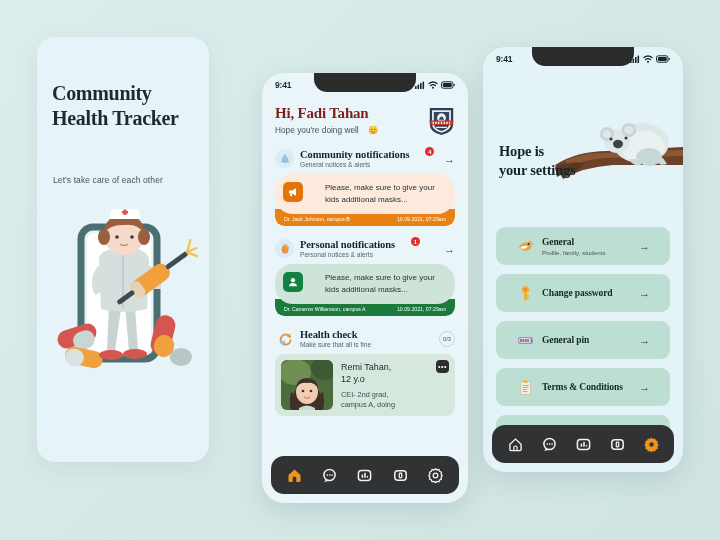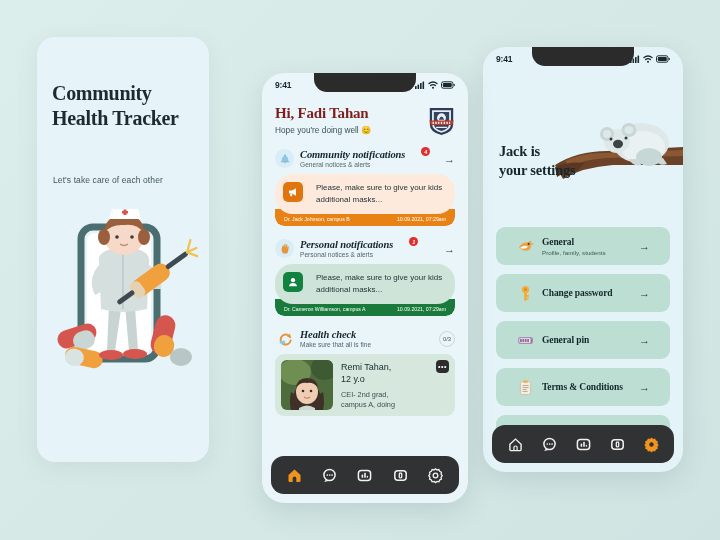--- a/index.html
+++ b/index.html
@@ -62,52 +62,52 @@
   .clock { font-size: 8.5px; font-weight: bold; color: #15272b; letter-spacing: -0.2px; }
   .status-icons { display: flex; align-items: center; gap: 3px; }
 
   
   #home-body { position: absolute; top: 24px; left: 0; width: 100%; padding: 0 13px; }
   #greeting-row { display: flex; justify-content: space-between; align-items: flex-start; margin-top: 8px; }
   #greet-name {
     font-family: "Liberation Serif", serif; font-weight: bold;
     font-size: 15px; color: #7f1d1d; letter-spacing: -0.2px;
   }
-  #greet-sub { font-size: 8.3px; color: #3d5156; margin-top: 3px; display:flex; align-items:center; gap:3px;}
+  #greet-sub { font-size: 8.3px; color: #3d5156; margin-top: 3px; display:flex; align-items:center; gap:10px;}
   #crest { width: 27px; height: 30px; flex: none; margin-top: 1px; }
 
   .section-head { display: flex; align-items: center; margin-top: 13px; }
   .sec-icon {
     width: 19px; height: 19px; border-radius: 50%;
     display: flex; align-items: center; justify-content: center;
     flex: none; margin-right: 6px;
   }
   .sec-texts { flex: 1; min-width: 0; }
-  .sec-title-row { display: flex; align-items: center; gap: 16px; font-style: italic; }
+  .sec-title-row { display: flex; align-items: center; gap: 16px; }
   .sec-title {
     font-family: "Liberation Serif", serif; font-weight: bold;
     font-size: 10.5px; color: #14262a; letter-spacing: -0.1px; white-space: nowrap;
   }
   .badge {
     background: #e22d2d; color: #fff; font-size: 5.6px; font-weight: bold;
     width: 9px; height: 9px; border-radius: 50%;
     display: flex; align-items: center; justify-content: center;
     margin-top: -6px;
   }
   .sec-sub { font-size: 6.6px; color: #53686d; margin-top: 1px; }
   .sec-arrow { font-size: 11px; color: #22383c; flex: none; margin-left: 4px; }
   .sec-count {
     width: 16px; height: 16px; border-radius: 50%;
     border: 1px solid #c9d8d6; color: #44595e;
     font-size: 5.8px; display: flex; align-items: center; justify-content: center;
     flex: none;
   }
 
   .notif-card { margin-top: 6px; border-radius: 9px; overflow: hidden; }
-  .notif-top { display: flex; padding: 8px 9px 9px 8px; gap: 13px; border-radius: 18px; position: relative; z-index: 2; }
+  .notif-top { display: flex; padding: 8px 9px 9px 8px; gap: 22px; border-radius: 18px; position: relative; z-index: 2; }
   .notif-sq {
     width: 20px; height: 20px; border-radius: 5px; flex: none;
     display: flex; align-items: center; justify-content: center;
   }
   .notif-msg { font-size: 8px; line-height: 11.5px; color: #1e2f33; }
   .notif-foot {
     display: flex; justify-content: space-between; align-items: center;
     padding: 3px 9px 4px; font-size: 5.2px; color: #fff;
     border-radius: 0 0 9px 9px; margin-top: -5px; padding-top: 7px;
   }
@@ -447,21 +447,21 @@
       </svg>
       <svg width="14" height="8" viewBox="0 0 14 8">
         <rect x="0.5" y="0.8" width="11.5" height="6.4" rx="1.8" fill="none" stroke="#17292c" stroke-width="1"></rect>
         <rect x="1.8" y="2" width="9" height="4" rx="1" fill="#17292c"></rect>
         <rect x="12.7" y="3" width="1.1" height="2" rx="0.5" fill="#17292c"></rect>
       </svg>
     </div>
   </div>
 
   <div id="settings-title">
-    <div>Jack is</div>
+    <div>Hope is</div>
     <div>your settings</div>
   </div>
 
   <svg id="koala-art" viewBox="0 0 128 62">
     <path d="M0 44 Q22 30 52 30 L128 26 L128 44 L58 44 Q28 46 8 58 Z" fill="#6b4228"></path>
     <path d="M10 40 Q26 32 48 32 L128 29 L128 35 L52 37 Q30 38 14 46 Z" fill="#8a5833"></path>
     <path d="M0 46 Q14 40 30 42 L22 50 Q10 50 2 56 Z" fill="#5a3722"></path>
     <ellipse cx="86" cy="22" rx="28" ry="20" fill="#dfe8e8"></ellipse>
     <ellipse cx="88" cy="26" rx="22" ry="16" fill="#eaf1f1"></ellipse>
     <ellipse cx="62" cy="20" rx="13" ry="12" fill="#dfe8e8"></ellipse>

